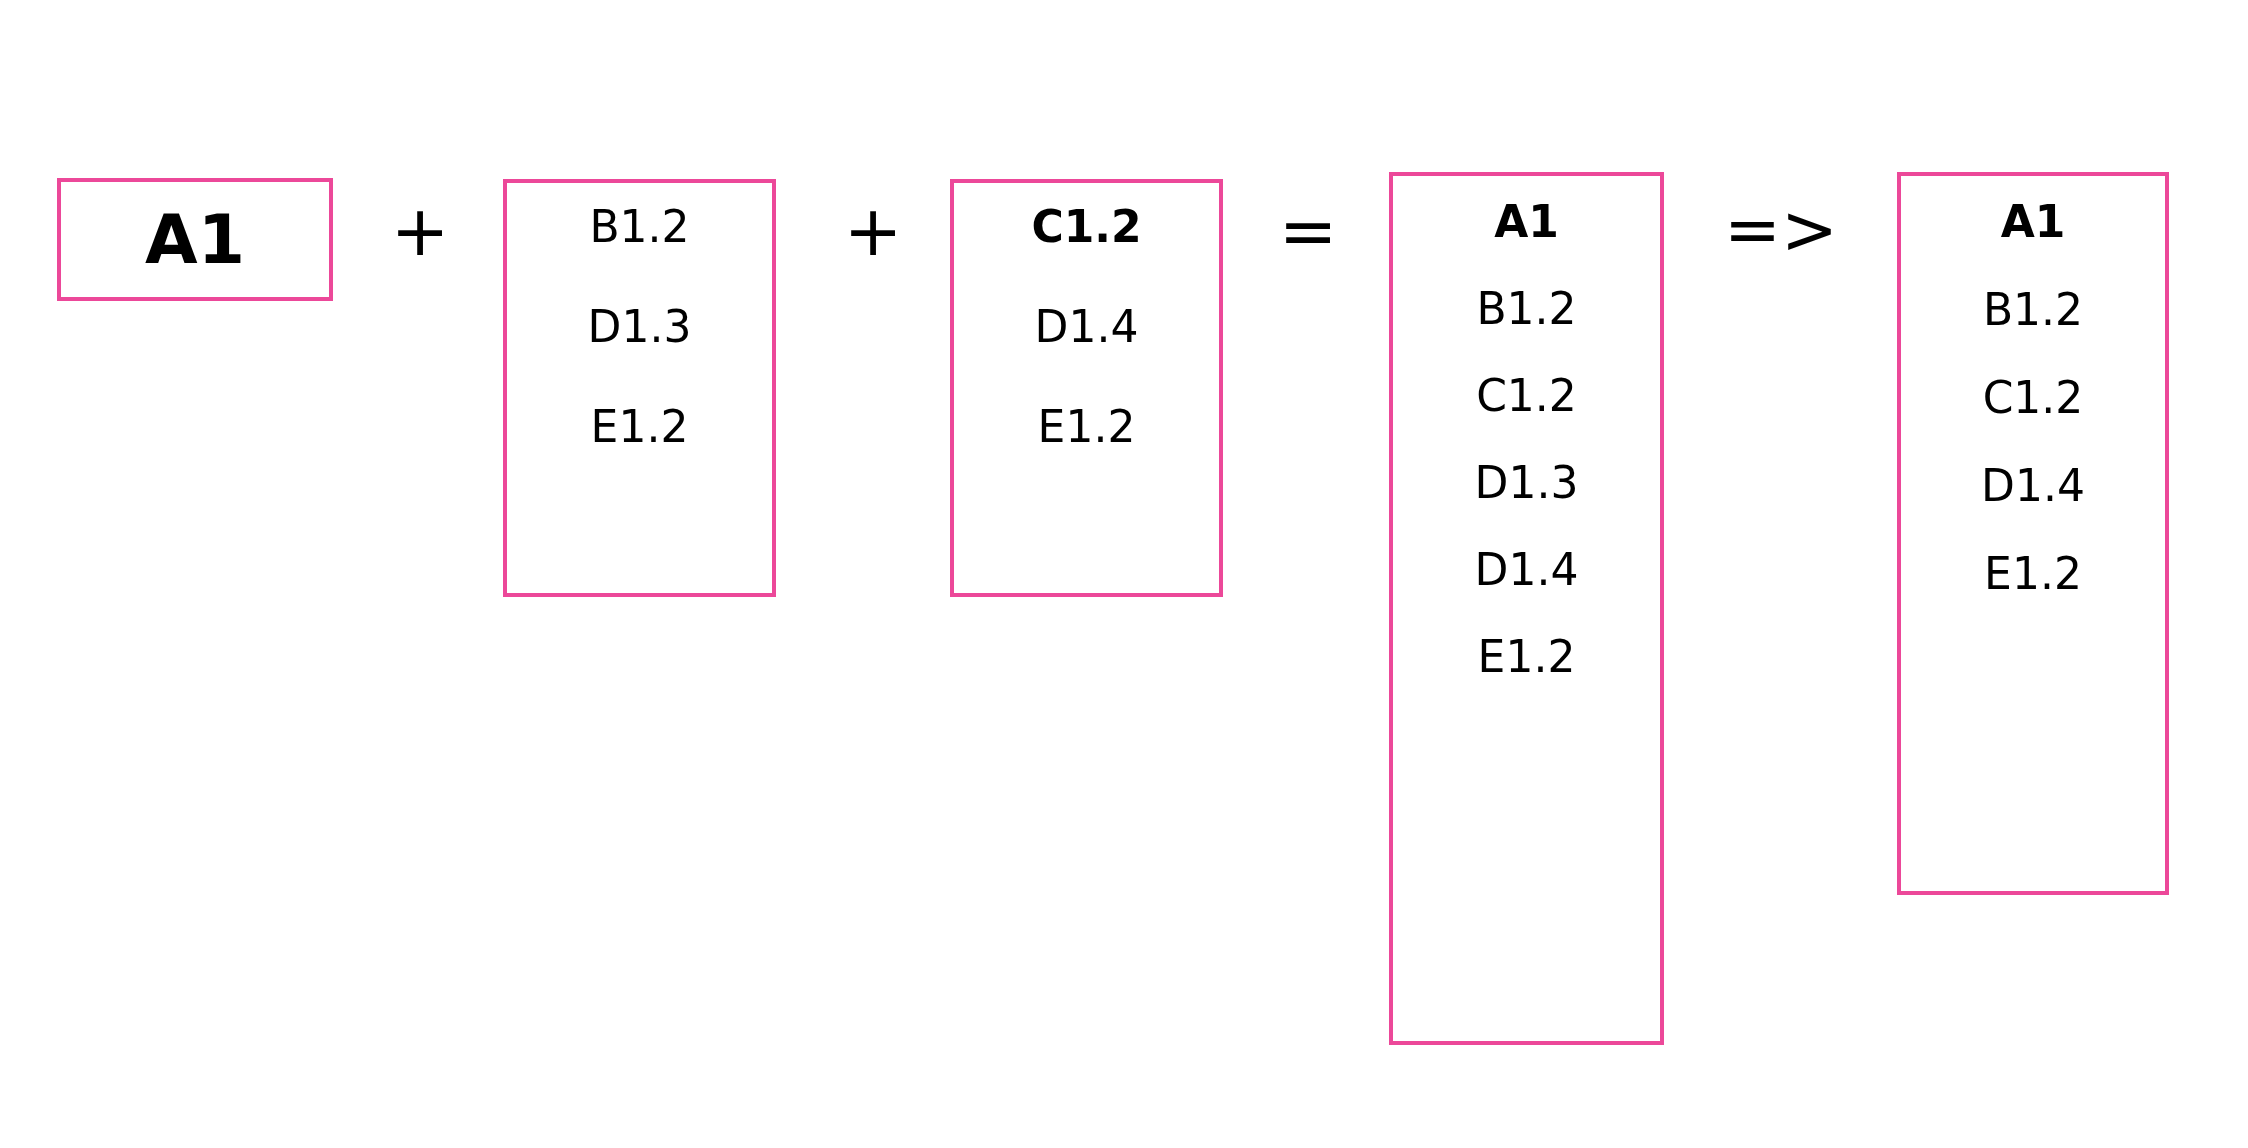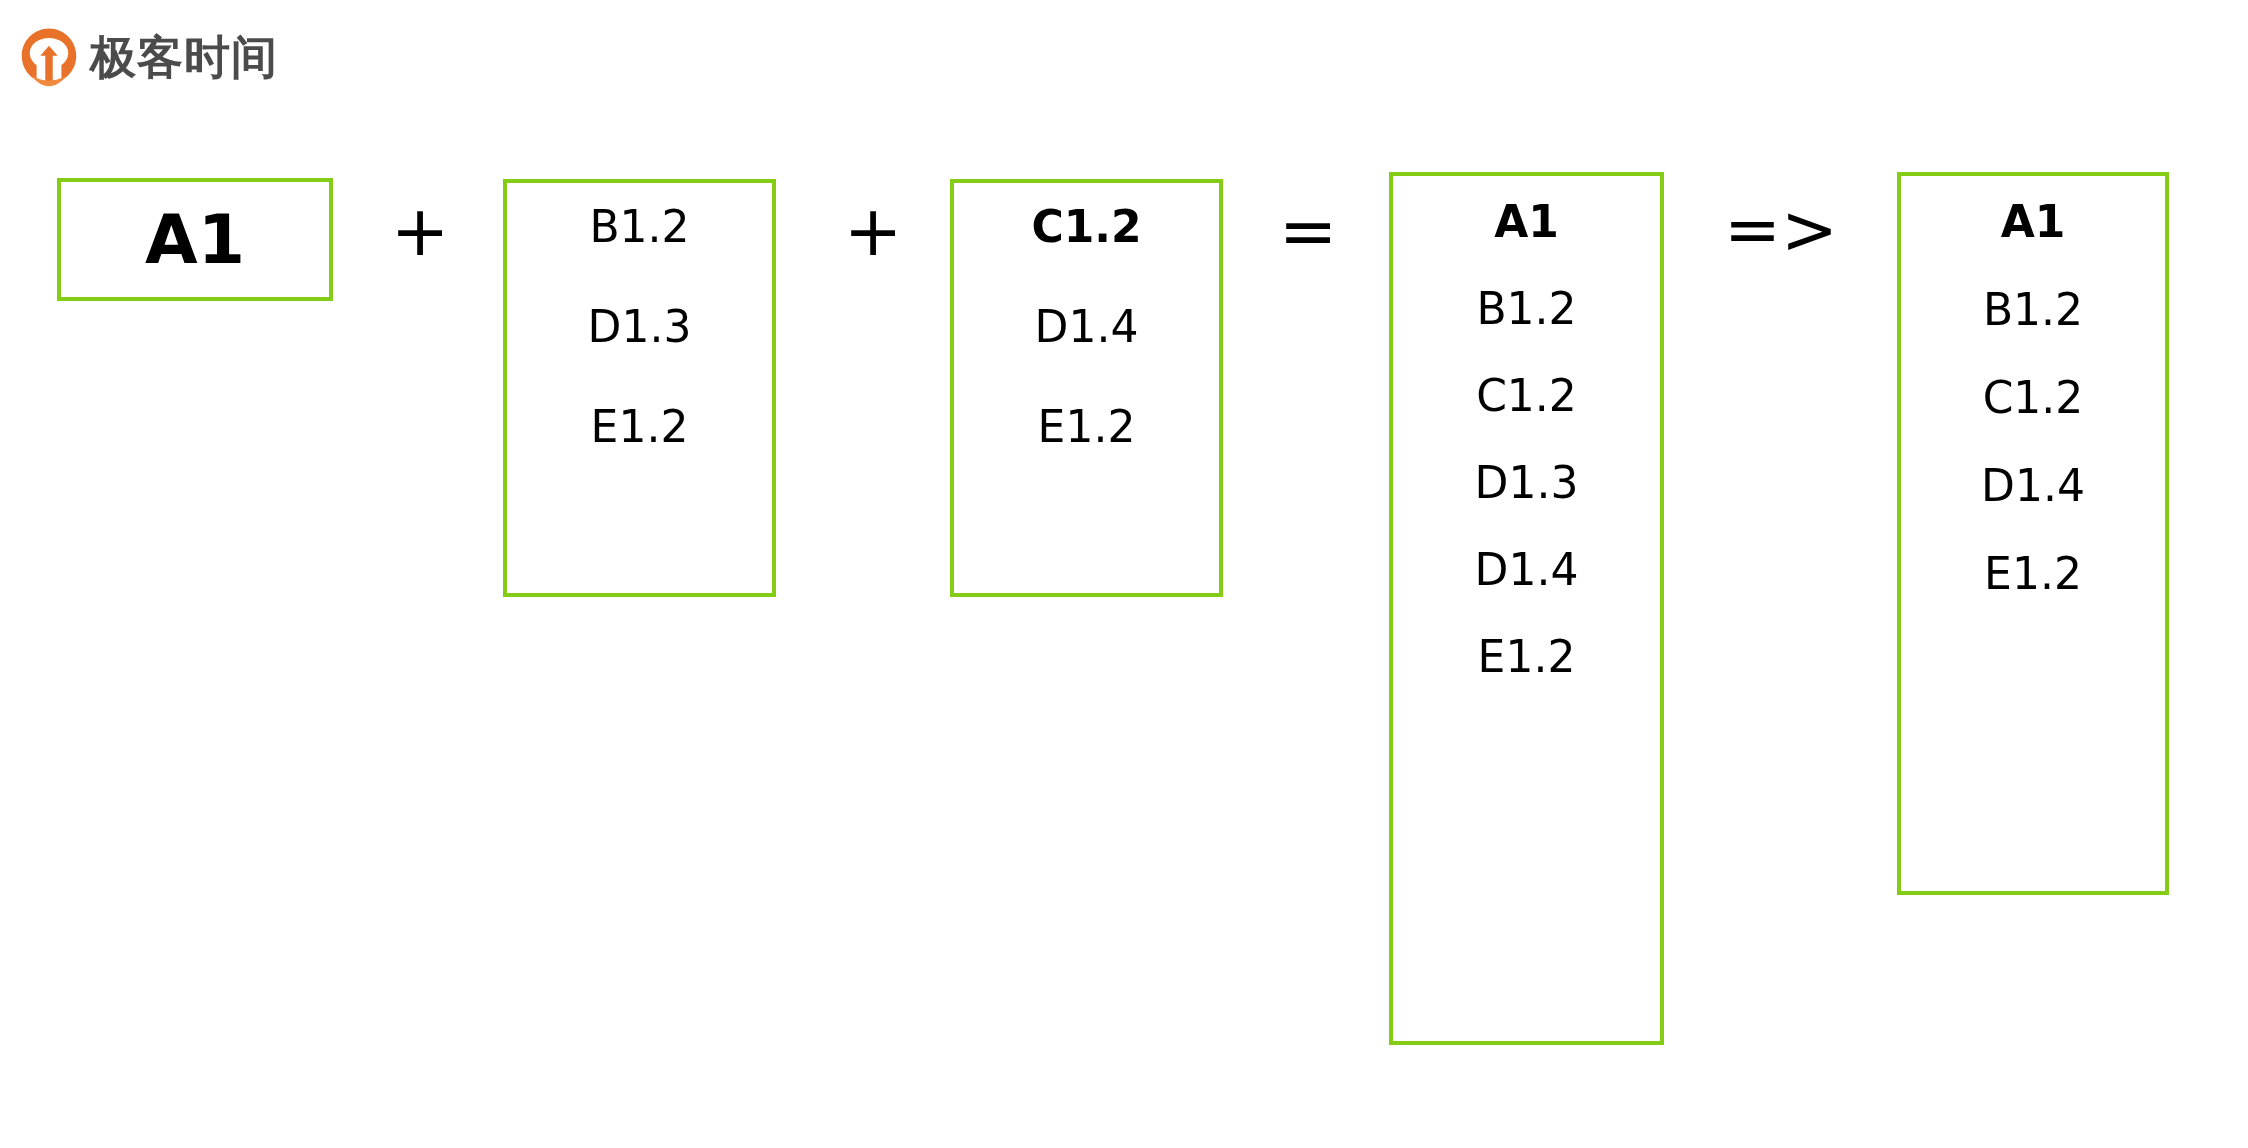--- a/index.html
+++ b/index.html
@@ -43,21 +43,21 @@
     color: #4b4b4b;
     letter-spacing: 1px;
     line-height: 1;
     white-space: nowrap;
   }
 
   
   .box {
     position: absolute;
     box-sizing: border-box;
-    border: 4px solid #84cc16;
+    border: 4px solid #ec4899;
     background: #ffffff;
     display: flex;
     flex-direction: column;
     align-items: center;
   }
   .cell {
     font-family: "DejaVu Sans", "Liberation Sans", sans-serif;
     font-size: 44px;
     color: #000000;
     line-height: 1;
@@ -109,30 +109,20 @@
   #op-plus-1 { left: 385px;  top: 196px; width: 70px; }
   #op-plus-2 { left: 838px;  top: 196px; width: 70px; }
   #op-equals  { left: 1268px; top: 196px; width: 80px; }
   #op-arrow   { left: 1716px; top: 196px; width: 130px; font-size: 68px; }
 </style>
 </head>
 <body>
 
 <div id="canvas">
 
-  <div class="logo">
-    <svg class="logo-mark" viewBox="0 0 100 100">
-      <path d="M50 4 C25.7 4 6 23.7 6 48 C6 66 16 80 30 88 L30 63 C23.4 58.8 19 51.5 19 43.2
-               C19 30.1 32.9 19.5 50 19.5 C67.1 19.5 81 30.1 81 43.2 C81 51.5 76.6 58.8 70 63
-               L70 88 C84 80 94 66 94 48 C94 23.7 74.3 4 50 4 Z" fill="#e8722a"></path>
-      <path d="M36 48 L50 32 L64 48 L56 48 L56 92 L44 92 L44 48 Z" fill="#e8722a"></path>
-      <path d="M22 80 C30 92 40 97 50 97 C60 97 70 92 78 80 C68 86 59 88 50 88 C41 88 32 86 22 80 Z" fill="#f08a3c"></path>
-    </svg>
-    <div class="logo-text">极客时间</div>
-  </div>
 
   <div class="box" id="box-a1">
     <div class="cell bold">A1</div>
   </div>
 
   <div class="op" id="op-plus-1">+</div>
 
   <div class="box" id="box-bde">
     <div class="cell">B1.2</div>
     <div class="cell">D1.3</div>

